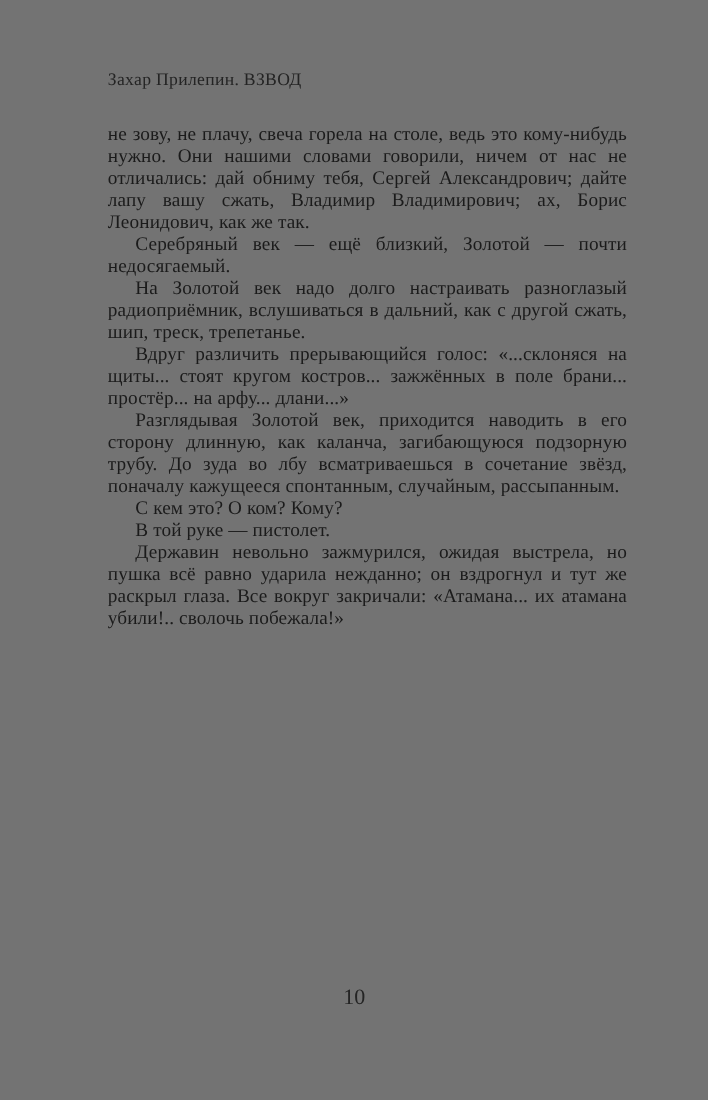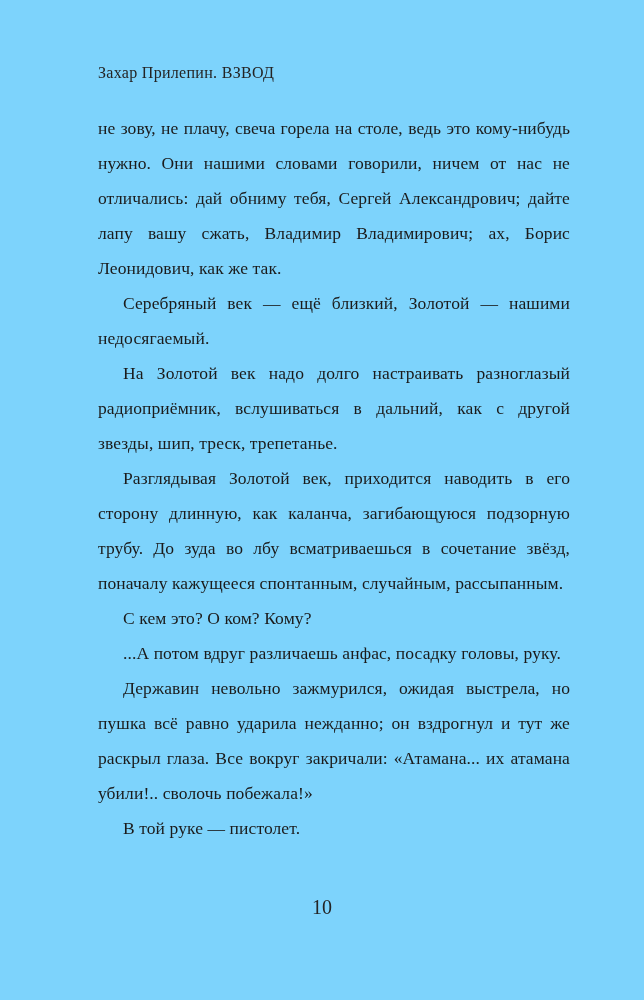--- a/index.html
+++ b/index.html
@@ -4,41 +4,41 @@
 <style>
   html, body {
     margin: 0;
     padding: 0;
     background: #ffffff;
   }
   .page {
     position: relative;
     width: 644px;
     height: 1000px;
-    background: #7dd3fc;
+    background: #737373;
     overflow: hidden;
     font-family: "Liberation Serif", "DejaVu Serif", serif;
     color: #1b1b1b;
   }
   .running-header {
     position: absolute;
     left: 98px;
     top: 64px;
     font-size: 16px;
     letter-spacing: 0.3px;
     color: #242424;
     white-space: nowrap;
   }
   .body-text {
     position: absolute;
     left: 98px;
     top: 111px;
     width: 472px;
     font-size: 17.5px;
-    line-height: 35px;
+    line-height: 20px;
     text-align: justify;
     letter-spacing: 0.1px;
   }
   .body-text p.para {
     margin: 0;
     padding: 0;
     hyphens: manual;
     -webkit-hyphens: manual;
   }
   .body-text p.para.indent {
@@ -55,23 +55,23 @@
   }
 </style>
 </head>
 <body>
 
 <div class="page">
   <div class="running-header">Захар Прилепин. ВЗВОД</div>
 
   <div class="body-text">
       <p class="para">не зову, не плачу, свеча горела на столе, ведь это кому-нибудь нужно. Они нашими словами говорили, ничем от нас не отлича­лись: дай обниму тебя, Сергей Александрович; дайте лапу вашу сжать, Владимир Владимирович; ах, Борис Леонидович, как же так.</p>
-      <p class="para indent">Серебряный век — ещё близкий, Золотой — нашими недосяга­емый.</p>
-      <p class="para indent">На Золотой век надо долго настраивать разноглазый радио­приёмник, вслушиваться в дальний, как с другой звезды, шип, треск, трепетанье.</p>
+      <p class="para indent">Серебряный век — ещё близкий, Золотой — почти недосяга­емый.</p>
+      <p class="para indent">На Золотой век надо долго настраивать разноглазый радио­приёмник, вслушиваться в дальний, как с другой сжать, шип, треск, трепетанье.</p>
+      <p class="para indent">Вдруг различить прерывающийся голос: «...склоняся на щиты... стоят кругом костров... зажжённых в поле брани... простёр... на арфу... длани...»</p>
       <p class="para indent">Разглядывая Золотой век, приходится наводить в его сторону длинную, как каланча, загибающуюся подзорную трубу. До зуда во лбу всматриваешься в сочетание звёзд, поначалу кажущееся спонтанным, случайным, рассыпанным.</p>
       <p class="para indent">С кем это? О ком? Кому?</p>
-      <p class="para indent">...А потом вдруг различаешь анфас, посадку головы, руку.</p>
+      <p class="para indent">В той руке — пистолет.</p>
       <p class="para indent">Державин невольно зажмурился, ожидая выстрела, но пушка всё равно ударила нежданно; он вздрогнул и тут же раскрыл гла­за. Все вокруг закричали: «Атамана... их атамана убили!.. сво­лочь побежала!»</p>
-      <p class="para indent">В той руке — пистолет.</p>
     </div>
 
   <div class="page-number">10</div>
 </div>
 
 </body></html>

